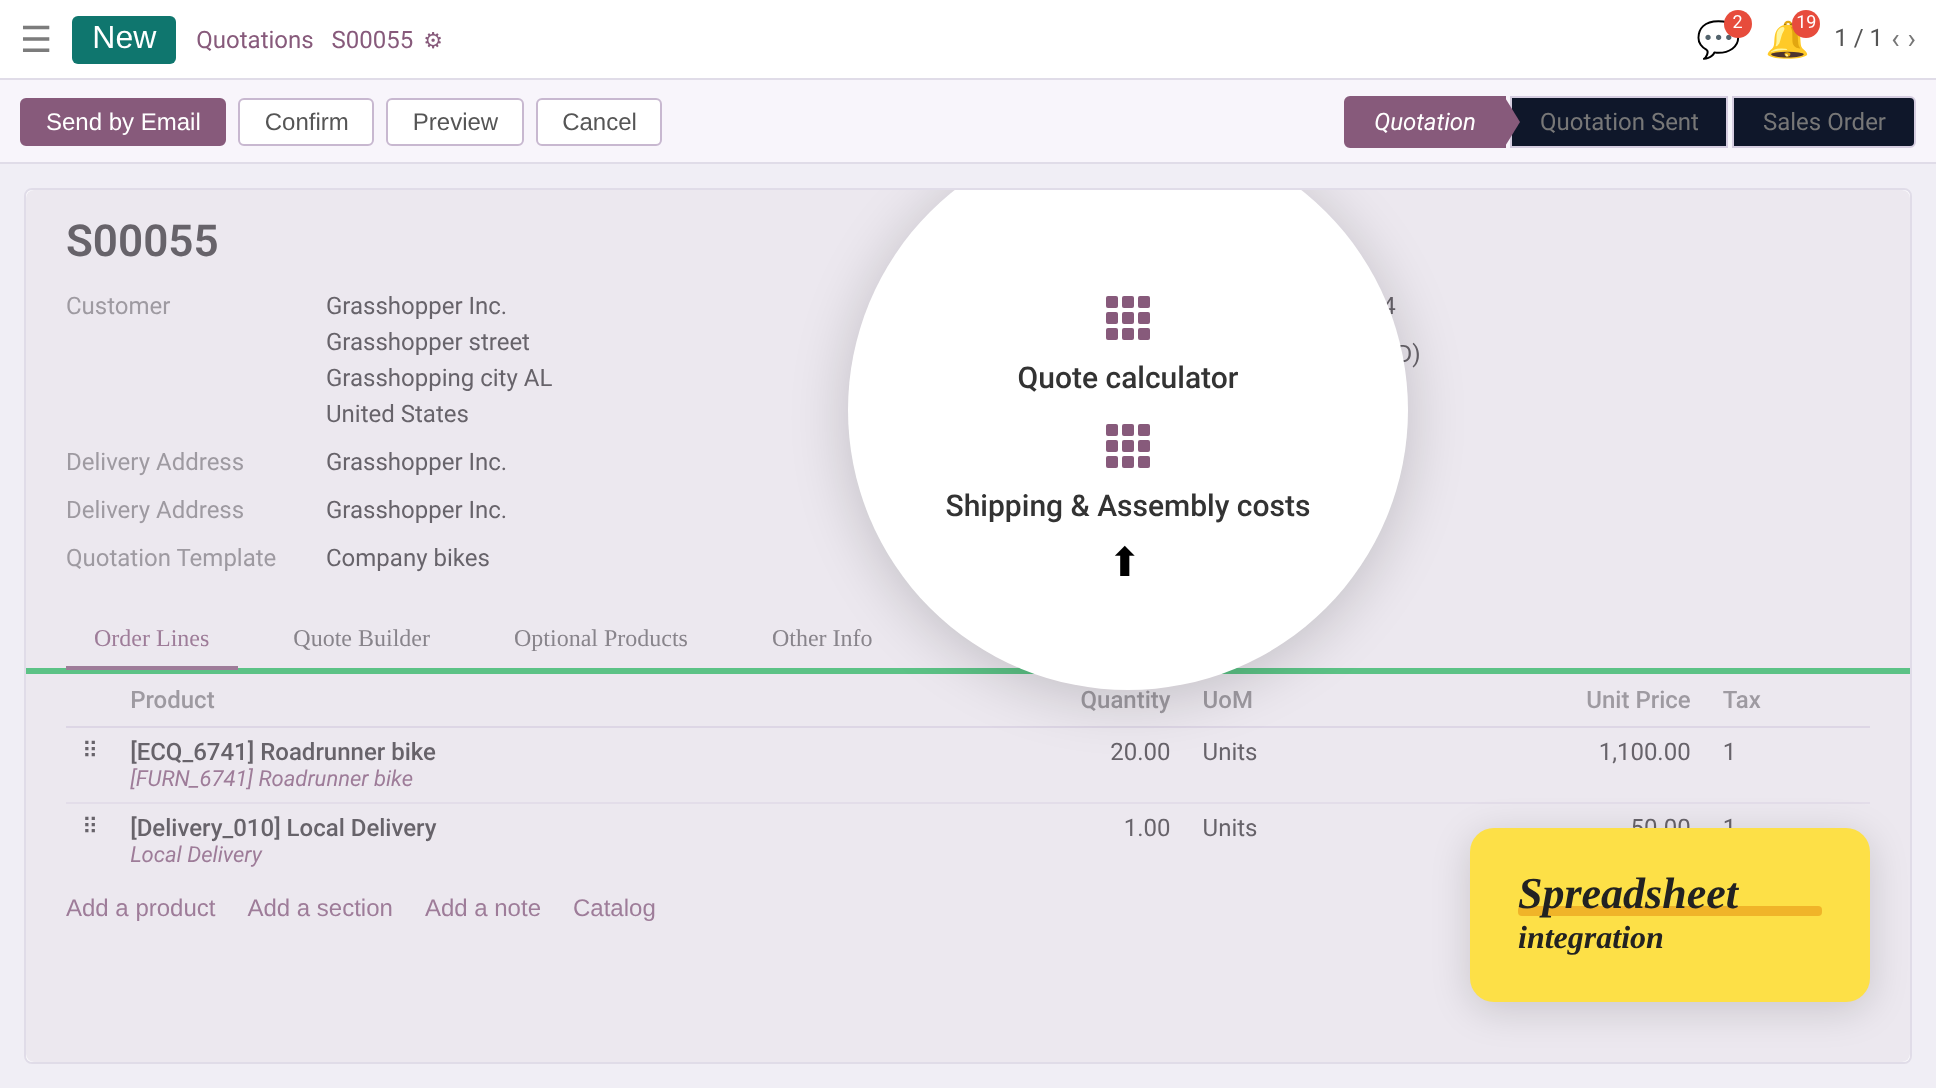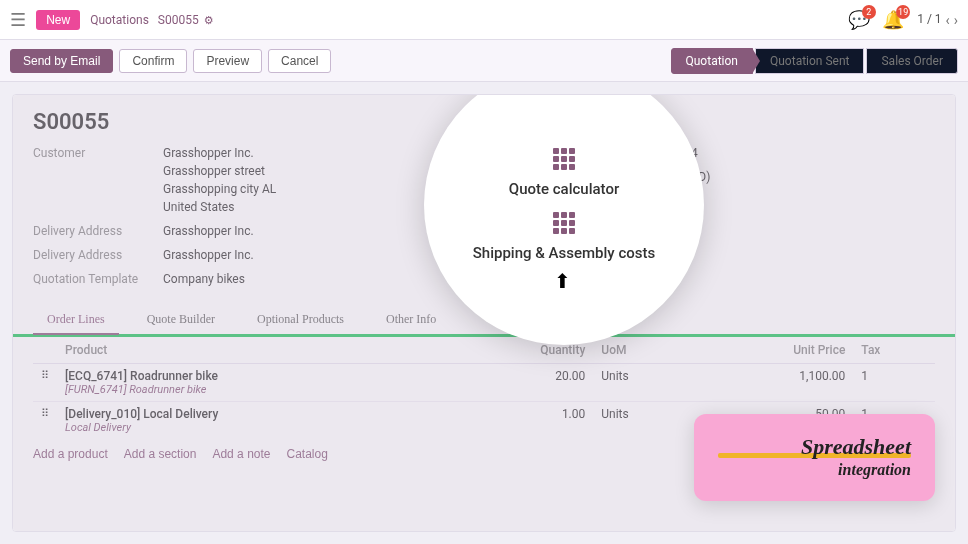--- a/index.html
+++ b/index.html
@@ -28,26 +28,26 @@
       display: flex;
       align-items: center;
       gap: 10px;
     }
     .hamburger {
       font-size: 18px;
       color: #7c7c7c;
       cursor: pointer;
     }
     .new-btn {
-      background: #ec4899;
+      background: #0f766e;
       color: #fff;
       border: none;
       padding: 3px 10px;
       border-radius: 3px;
-      font-size: 12px;
+      font-size: 16px;
       cursor: pointer;
     }
     .breadcrumb {
       font-size: 12px;
       color: #555;
     }
     .breadcrumb span {
       color: #875a7b;
     }
     .topbar-right {
@@ -126,20 +126,21 @@
       background: #0f172a;
       border: 1px solid #d5cde0;
       cursor: pointer;
       position: relative;
     }
     .status-tab.active {
       background: #875a7b;
       color: #fff;
       border-color: #875a7b;
       z-index: 1;
+      font-style: italic;
     }
     .status-tab:first-child { border-radius: 3px 0 0 3px; }
     .status-tab:last-child { border-radius: 0 3px 3px 0; }
     .status-tab-arrow {
       position: absolute;
       right: -8px;
       top: 50%;
       transform: translateY(-50%);
       width: 0;
       height: 0;
@@ -306,27 +307,26 @@
       background: #875a7b;
       border-radius: 1px;
       display: block;
     }
 
     
     .spreadsheet-card {
       position: absolute;
       bottom: 30px;
       right: 20px;
-      background: #f9a8d4;
+      background: #fde047;
       border-radius: 12px;
       box-shadow: 0 4px 20px rgba(0,0,0,0.15);
       padding: 20px 24px;
-      width: 241px;
+      width: 200px;
       z-index: 50;
-      text-align: right;
     }
     .spreadsheet-card .line1 {
       font-size: 22px;
       font-weight: 700;
       color: #222;
       font-family: 'Georgia', serif;
       font-style: italic;
       line-height: 1.2;
     }
     .spreadsheet-card .line2 {

